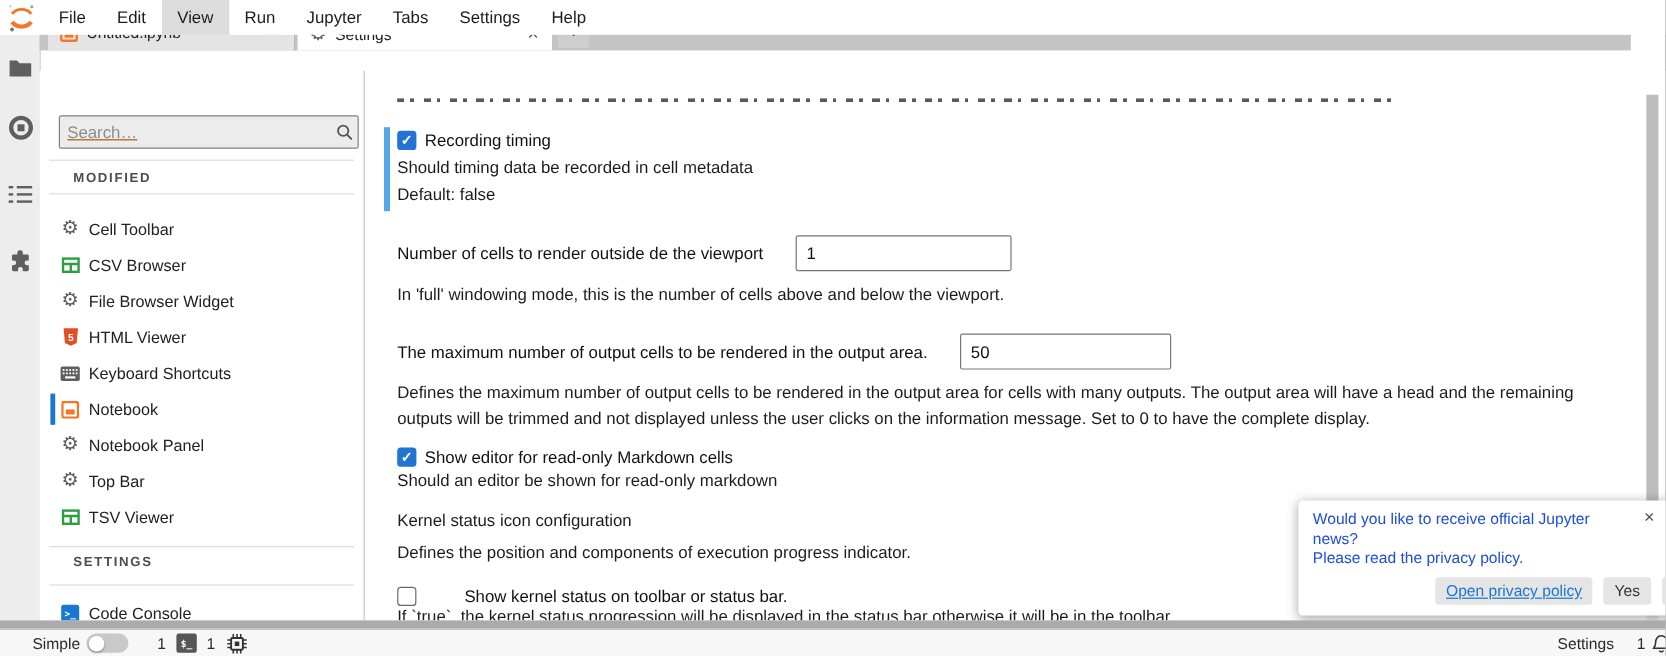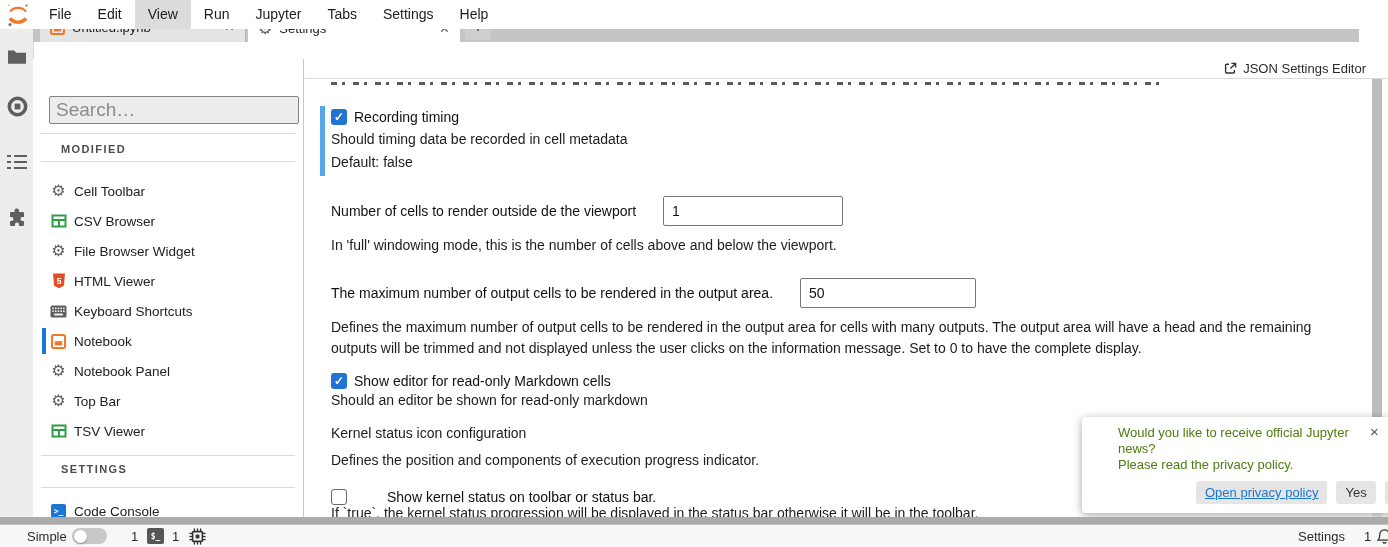--- a/index.html
+++ b/index.html
@@ -29,21 +29,21 @@
   .tab-close{font-size:16px;color:#595959;line-height:16px;padding:0 3px;cursor:default;}
   .newtab{width:26px;height:26px;margin:2px 0 2px 5px;background:#cecece;border-radius:3px;
           font-size:19px;color:#444;display:flex;align-items:center;justify-content:center;}
 
   
   .sidebar{position:absolute;left:33px;top:59px;width:271px;height:458px;background:#ffffff;
            border-right:1px solid #c6c6c6;box-sizing:border-box;overflow:hidden;}
   .searchbox{position:absolute;left:16px;top:37px;width:250px;height:28px;box-sizing:border-box;
              background:#ececec;border:1px solid #828282;border-radius:2px;display:flex;align-items:center;}
   .searchbox input{flex:1;border:none;background:transparent;outline:none;padding:0 6px;
-                   font-size:19px;color:#a21caf;font-family:"Liberation Sans",sans-serif;}
+                   font-size:14px;color:#a16207;font-family:"Liberation Sans",sans-serif;text-decoration:underline;}
   .searchbox input::placeholder{color:#8c8c8c;}
   .search-glyph{width:22px;display:flex;justify-content:center;}
   .side-divider{position:absolute;left:8px;right:8px;height:1px;background:#dcdcdc;}
   .side-header{position:absolute;left:28px;font-size:11px;font-weight:bold;letter-spacing:1.4px;color:#4d4d4d;}
   .side-item{position:absolute;left:0;width:271px;height:30px;display:flex;align-items:center;
              padding-left:17px;box-sizing:border-box;gap:7px;font-size:13.5px;color:#212121;}
   .side-item .it-icon{width:17px;height:17px;display:flex;align-items:center;justify-content:center;flex:none;}
   .side-item.selected::before{content:"";position:absolute;left:9px;top:2px;bottom:2px;width:4px;background:#1976d2;}
   .gear-glyph{font-size:16px;color:#5f5f5f;line-height:16px;}
   .console-sq{width:15px;height:15px;background:#1976d2;border-radius:2px;color:#fff;
@@ -74,21 +74,21 @@
   .para{position:absolute;left:26px;width:1016px;font-size:14px;line-height:21px;color:#1c1c1c;}
   .clip-bottom{position:absolute;left:26px;top:446px;height:12px;overflow:hidden;font-size:14px;color:#1c1c1c;width:1016px;}
 
   
   .vscroll{position:absolute;left:1372px;top:79px;width:10px;height:438px;background:#eeeeee;}
   .vthumb{position:absolute;left:0;top:0;width:10px;height:352px;background:#bdbdbd;}
 
   
   .toast{position:absolute;left:1082px;top:417px;width:312px;height:96px;background:#ffffff;
          border-radius:4px;box-shadow:0 2px 10px rgba(0,0,0,.35);padding:8px 12px;box-sizing:border-box;font-size:13px;}
-  .toast-msg{width:252px;line-height:16px;color:#4d7c0f;margin-left:24px;}
+  .toast-msg{width:252px;line-height:16px;color:#1d4ed8;}
   .toast-close{position:absolute;left:288px;top:6px;font-size:15px;color:#555;}
   .toast-btns{position:absolute;left:114px;bottom:9px;display:flex;gap:9px;}
   .toast-btn{background:#e5e5e5;border-radius:3px;padding:4px 9px;font-size:13px;color:#333;white-space:nowrap;}
   .toast-btn.link{color:#1976d2;text-decoration:underline;}
 
   
   .band{position:absolute;left:0;top:517px;width:1388px;height:7px;background:#ababab;}
   .statusbar{position:absolute;left:0;top:524px;width:1388px;height:23px;background:#f7f7f7;
              border-top:1px solid #c2c2c2;box-sizing:border-box;font-size:13px;color:#2b2b2b;}
   .sb{position:absolute;top:0;height:22px;display:flex;align-items:center;gap:6px;}
@@ -270,30 +270,20 @@
 
     <div class="side-item" style="top:437px;">
       <span class="it-icon">
         <span class="console-sq">&gt;_</span>
       </span>
       <span>Code Console</span>
     </div>
   </div>
 
   <div class="mainpanel">
-    <div class="paneltoolbar">
-      <span>
-        <svg width="13" height="13" viewBox="0 0 13 13">
-          <path d="M5 2.2 H2.6 a1 1 0 0 0 -1 1 v6.8 a1 1 0 0 0 1 1 h6.8 a1 1 0 0 0 1 -1 V8" fill="none" stroke="#333" stroke-width="1.4"></path>
-          <path d="M7.4 1.4 h4.2 v4.2" fill="none" stroke="#333" stroke-width="1.4"></path>
-          <line x1="11.3" y1="1.7" x2="6.4" y2="6.6" stroke="#333" stroke-width="1.4"></line>
-        </svg>
-      </span>
-      <span>JSON Settings Editor</span>
-    </div>
 
     <div class="clipped-dashes"></div>
 
     <div class="mod-bar"></div>
     <div class="cb-row" style="top:48px;">
       <span class="cb checked"></span>
       <span>Recording timing</span>
     </div>
     <div class="desc" style="top:72px;">Should timing data be recorded in cell metadata</div>
     <div class="desc" style="top:95px;">Default: false</div>

